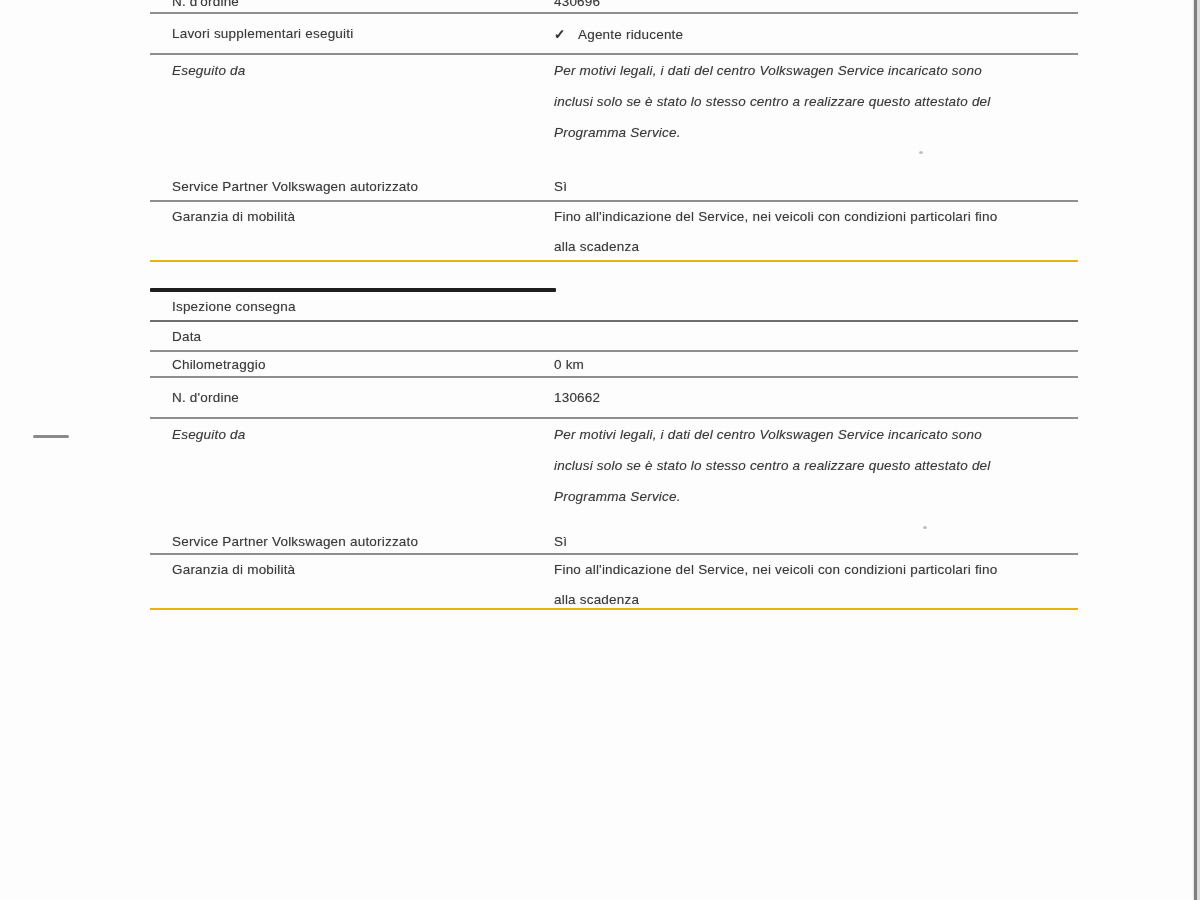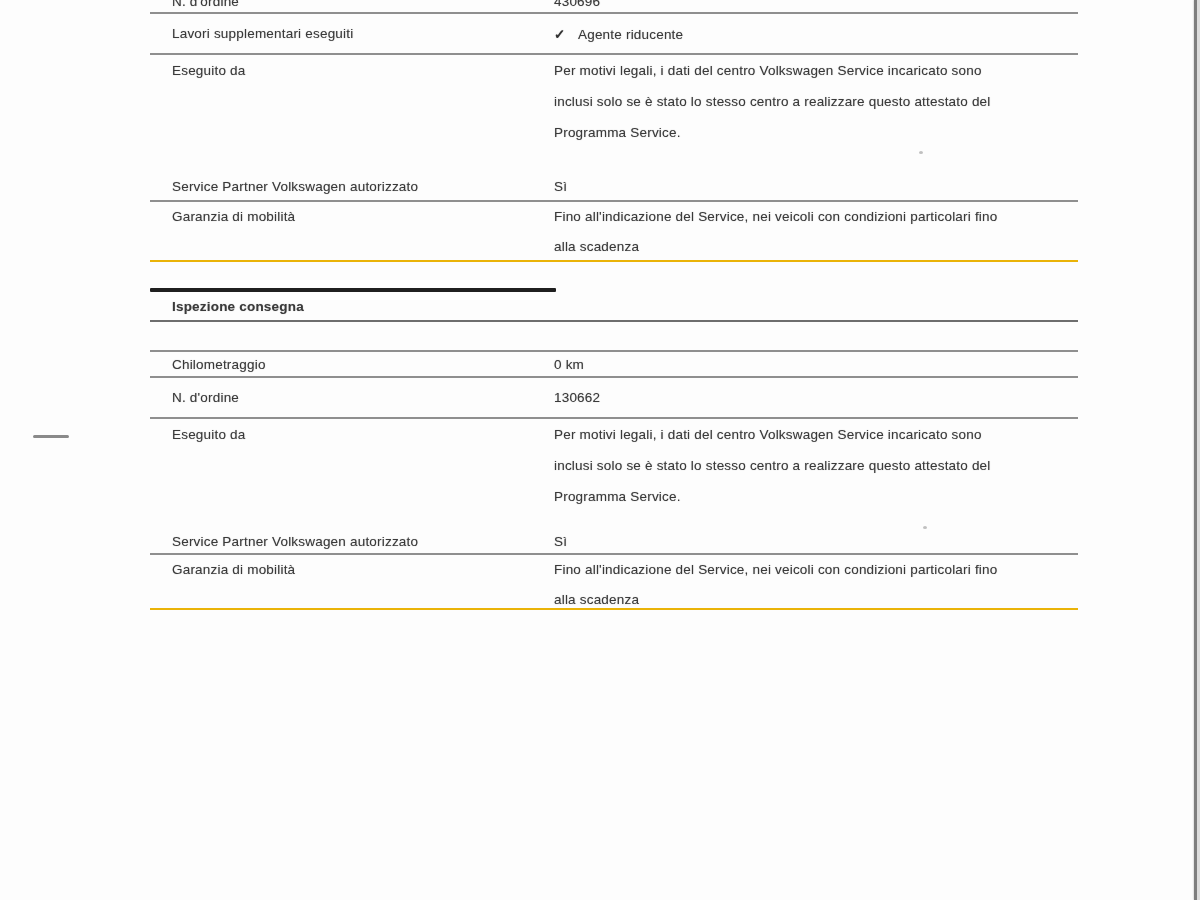--- a/index.html
+++ b/index.html
@@ -31,29 +31,29 @@
   .rowA { height:24px; padding-bottom:3px; }
   .h30 { height:30px; }
   .h31 { height:41px; }
   .h32 { height:26px; }
   .h55 { height:55px; }
   .h60 { height:60px; }
   .h110 { height:110px; }
   .h117 { height:117px; }
 
   .lh30 { line-height:30px; }
-  .lh31 { line-height:31px; }
+  .lh31 { line-height:31px;font-style:italic; }
 
   .divider { border-bottom:2px solid #8f8f8f; }
   .divider-md { border-bottom:2px solid #6e6e6e; }
   .divider-dark { border-bottom:2px solid #eab308; }
 
   .section-bar { width:406px; height:4px; background:#1f1f1f; border-radius:1px; }
   .title-row { height:30px; display:flex; align-items:center; }
-  .title-row .title-text { padding-left:22px; font-weight:bold; }
+  .title-row .title-text { padding-left:22px; font-weight:normal; }
 
   .check { display:inline-block; width:24px; font-weight:bold; color:#333; }
 
   
   .page-edge-dark {
     position:absolute; top:0; left:1194px; width:3px; height:900px;
     background:#7e7e7e;
     box-shadow:0 0 2px rgba(0,0,0,0.35);
   }
   .page-edge-light {
@@ -110,20 +110,21 @@
 
 <div class="doc-table" id="table-bottom">
 
   <div class="section-bar"></div>
 
   <div class="title-row divider-md">
     <div class="title-text scan-text">Ispezione consegna</div>
   </div>
 
   <div class="row h30 v-center divider scan-text">
+    <div class="label">Data</div>
   </div>
 
   <div class="row h32 v-center divider scan-text">
     <div class="label">Chilometraggio</div>
     <div class="value">0 km</div>
   </div>
 
   <div class="row h31 v-center divider scan-text">
     <div class="label">N. d'ordine</div>
     <div class="value">130662</div>

